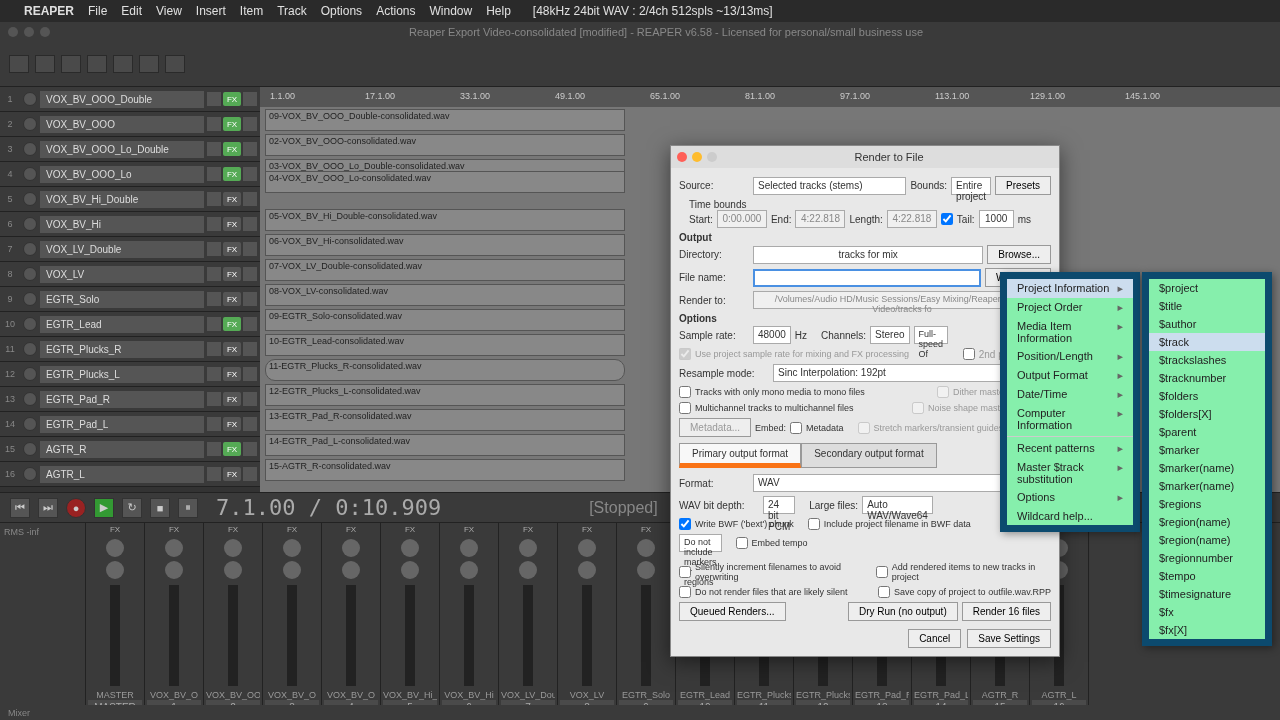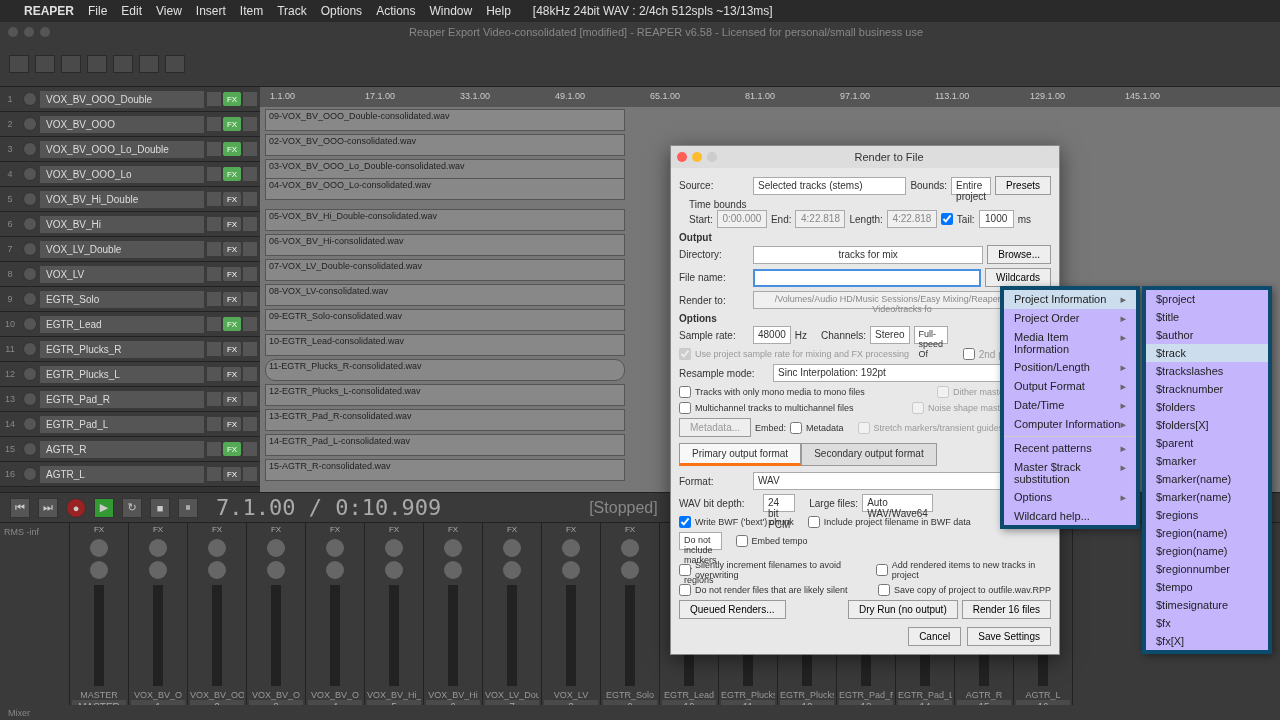--- a/index.html
+++ b/index.html
@@ -59,24 +59,24 @@
 .dlbl { width: 70px; }
 .dsel { flex: 1; background: #fff; border: 1px solid #aaa; padding: 2px 4px; height: 18px; }
 .dbtn { background: #eee; border: 1px solid #999; padding: 3px 10px; font-size: 10px; }
 .dinput { background: #fff; border: 1px solid #aaa; padding: 2px 4px; height: 18px; text-align: center; }
 .dinput.focus { border: 2px solid #4a90e2; }
 .dinput.ro { background: #f0f0f0; color: #888; }
 .dcheck { width: 12px; height: 12px; }
 .dsect { font-weight: bold; margin: 4px 0 2px; }
 .dtabs { display: flex; margin: 6px 0; }
 .dtab { padding: 4px 12px; border: 1px solid #999; background: #ddd; font-size: 10px; }
-.dtab.active { background: #f8f8f8; border-bottom: 3px solid #f97316; }
+.dtab.active { background: #f8f8f8; border-bottom: 5px solid #f97316; }
 .dbtns { display: flex; justify-content: flex-end; gap: 6px; margin-top: 8px; }
 
-.ctxmenu { position: absolute; background: #c4b5fd; border: 4px solid #0c4a6e; box-shadow: 2px 2px 8px rgba(0,0,0,0.4); font-size: 11px; color: #222; margin-top: 14px; }
+.ctxmenu { position: absolute; background: #86efac; border: 7px solid #0c4a6e; box-shadow: 2px 2px 8px rgba(0,0,0,0.4); font-size: 11px; color: #222; }
 .ctxmenu.a { top: 272px; left: 1000px; width: 140px; }
 .ctxmenu.b { top: 272px; left: 1142px; width: 130px; }
 .citem { padding: 3px 10px; display: flex; justify-content: space-between; }
 .citem.hi { background: #cde; }
 .citem .arr { color: #666; }
 .csep { height: 1px; background: #ccc; margin: 2px 0; }
 
 .bottombar { position: absolute; bottom: 0; height: 15px; width: 100%; background: #3a3a3a; display: flex; align-items: center; padding: 0 8px; font-size: 9px; color: #888; gap: 10px; }
 </style>
 </head>
@@ -290,21 +290,21 @@
         <span style="left: 485px;">81.1.00</span>
         <span style="left: 580px;">97.1.00</span>
         <span style="left: 675px;">113.1.00</span>
         <span style="left: 770px;">129.1.00</span>
         <span style="left: 865px;">145.1.00</span>
       </div>
     <div id="items">
         <div class="item" style="top: 22px; left: 5px; width: 360px;">09-VOX_BV_OOO_Double-consolidated.wav</div>
         <div class="item" style="top: 47px; left: 5px; width: 360px;">02-VOX_BV_OOO-consolidated.wav</div>
         <div class="item" style="top: 72px; left: 5px; width: 360px;">03-VOX_BV_OOO_Lo_Double-consolidated.wav</div>
-        <div class="item" style="top: 91px; left: 5px; width: 360px;">04-VOX_BV_OOO_Lo-consolidated.wav</div>
+        <div class="item" style="top: 84px; left: 5px; width: 360px;">04-VOX_BV_OOO_Lo-consolidated.wav</div>
         <div class="item" style="top: 122px; left: 5px; width: 360px;">05-VOX_BV_Hi_Double-consolidated.wav</div>
         <div class="item" style="top: 147px; left: 5px; width: 360px;">06-VOX_BV_Hi-consolidated.wav</div>
         <div class="item" style="top: 172px; left: 5px; width: 360px;">07-VOX_LV_Double-consolidated.wav</div>
         <div class="item" style="top: 197px; left: 5px; width: 360px;">08-VOX_LV-consolidated.wav</div>
         <div class="item" style="top: 222px; left: 5px; width: 360px;">09-EGTR_Solo-consolidated.wav</div>
         <div class="item" style="top: 247px; left: 5px; width: 360px;">10-EGTR_Lead-consolidated.wav</div>
         <div class="item" style="top: 272px; left: 5px; width: 360px; border-radius: 10px;">11-EGTR_Plucks_R-consolidated.wav</div>
         <div class="item" style="top: 297px; left: 5px; width: 360px;">12-EGTR_Plucks_L-consolidated.wav</div>
         <div class="item" style="top: 322px; left: 5px; width: 360px;">13-EGTR_Pad_R-consolidated.wav</div>
         <div class="item" style="top: 347px; left: 5px; width: 360px;">14-EGTR_Pad_L-consolidated.wav</div>
@@ -319,21 +319,21 @@
   <div class="tcbtn rec">●</div>
   <div class="tcbtn play">▶</div>
   <div class="tcbtn">↻</div>
   <div class="tcbtn">■</div>
   <div class="tcbtn">⏸</div>
   <div class="timecode">7.1.00 / 0:10.909</div>
   <div class="stopped">[Stopped]</div>
 </div>
 
 <div class="mixer" id="mixer">
-    <div style="width: 70px; border-right: 1px solid rgb(34, 34, 34);">
+    <div style="width: 86px; border-right: 1px solid rgb(34, 34, 34);">
       <div style="padding:4px;font-size:9px;color:#888">RMS -inf</div>
     </div>
     <div class="mixchan">
       <div class="mixlabel">FX</div>
     <div class="mixknob"></div>
     <div class="mixknob"></div>
     <div class="mixfader"></div>
     <div class="mixname">MASTER</div>
     <div class="mixnum">MASTER</div>
     </div>

